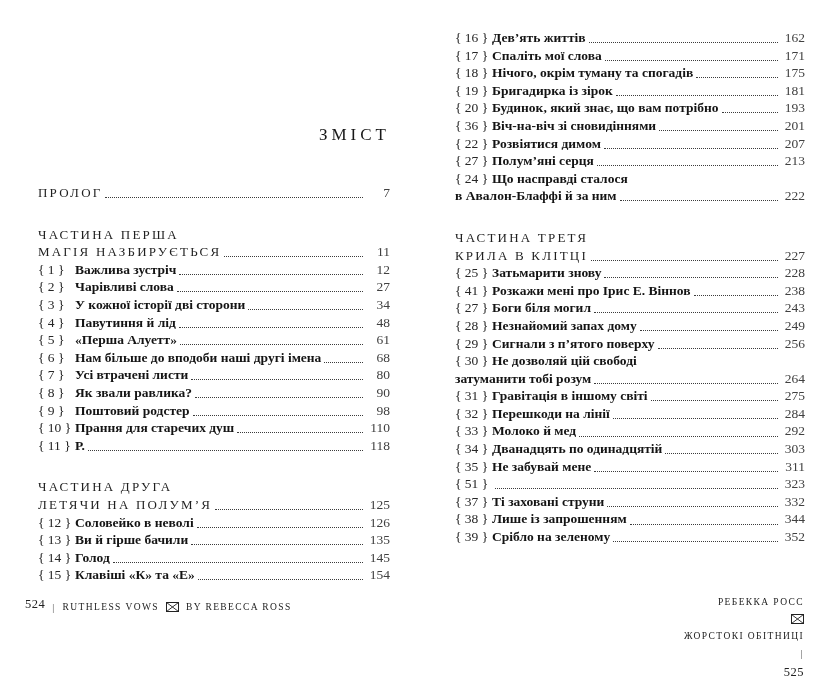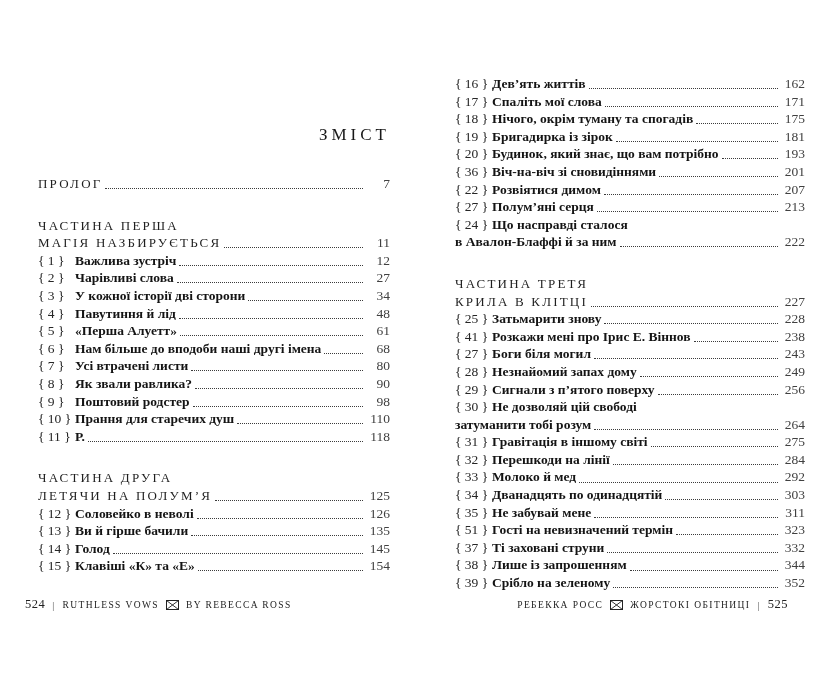--- a/index.html
+++ b/index.html
@@ -2,40 +2,40 @@
 <html><head>
 <meta charset="utf-8">
 <style>
   html,body{margin:0;padding:0;}
   body{
     width:817px;height:683px;background:#ffffff;position:relative;overflow:hidden;
     font-family:"Liberation Serif", serif;color:#1c1c1c;
   }
   .page{position:absolute;top:0;}
   .page-left{left:38px;width:352px;}
-  .page-right{left:455px;width:350px;padding-top:75px;}
+  .page-right{left:455px;width:350px;padding-top:29px;}
   .toc-title{
     margin:125px 0 0;text-align:right;font-weight:400;
     font-size:17px;letter-spacing:4px;color:#181818;
   }
   .row{display:flex;align-items:flex-end;line-height:17.6px;font-size:13.5px;}
   .caps{letter-spacing:2.2px;font-size:13px;color:#1f1f1f;}
   .secline1{line-height:17.6px;}
-  .simple-row{margin-top:30px;}
+  .simple-row{margin-top:39px;}
   .sec-block{margin-top:24px;}
   .cnum{flex:0 0 37px;font-weight:400;color:#262626;}
   .ctitle{font-weight:700;white-space:nowrap;color:#141414;}
   .dots{flex:1 1 auto;min-width:8px;border-bottom:1.6px dotted #3c3c3c;margin:0 2px 3.5px 3px;}
   .pnum{flex:0 0 auto;min-width:25px;text-align:right;color:#404040;}
   .footer{
-    position:absolute;top:597px;display:flex;align-items:center;gap:7px;
+    position:absolute;top:597px;display:flex;align-items:flex-end;gap:7px;
     font-size:9.5px;letter-spacing:1.4px;color:#222;white-space:nowrap;
   }
   .footer-left{left:25px;}
-  .footer-right{right:29px;}
+  .footer-right{right:13px;flex-direction:column;}
   .fpage{font-size:12.5px;letter-spacing:0.5px;}
   .fbar{color:#444;font-weight:400;transform:scaleY(1.2);}
   .orn{display:inline-flex;align-items:center;}
 </style>
 </head>
 <body>
 
 <div class="page page-left">
   <h1 class="toc-title">ЗМІСТ</h1>
   <div class="toc">
@@ -288,21 +288,20 @@
         <span class="pnum">303</span>
       </div>
       <div class="row">
         <span class="cnum">{ 35 }</span>
         <span class="ctitle">Не забувай мене</span>
         <span class="dots"></span>
         <span class="pnum">311</span>
       </div>
       <div class="row">
         <span class="cnum">{ 51 }</span>
-        <span class="ctitle">Гості на невизначений термін</span>
         <span class="dots"></span>
         <span class="pnum">323</span>
       </div>
       <div class="row">
         <span class="cnum">{ 37 }</span>
         <span class="ctitle">Ті заховані струни</span>
         <span class="dots"></span>
         <span class="pnum">332</span>
       </div>
       <div class="row">

